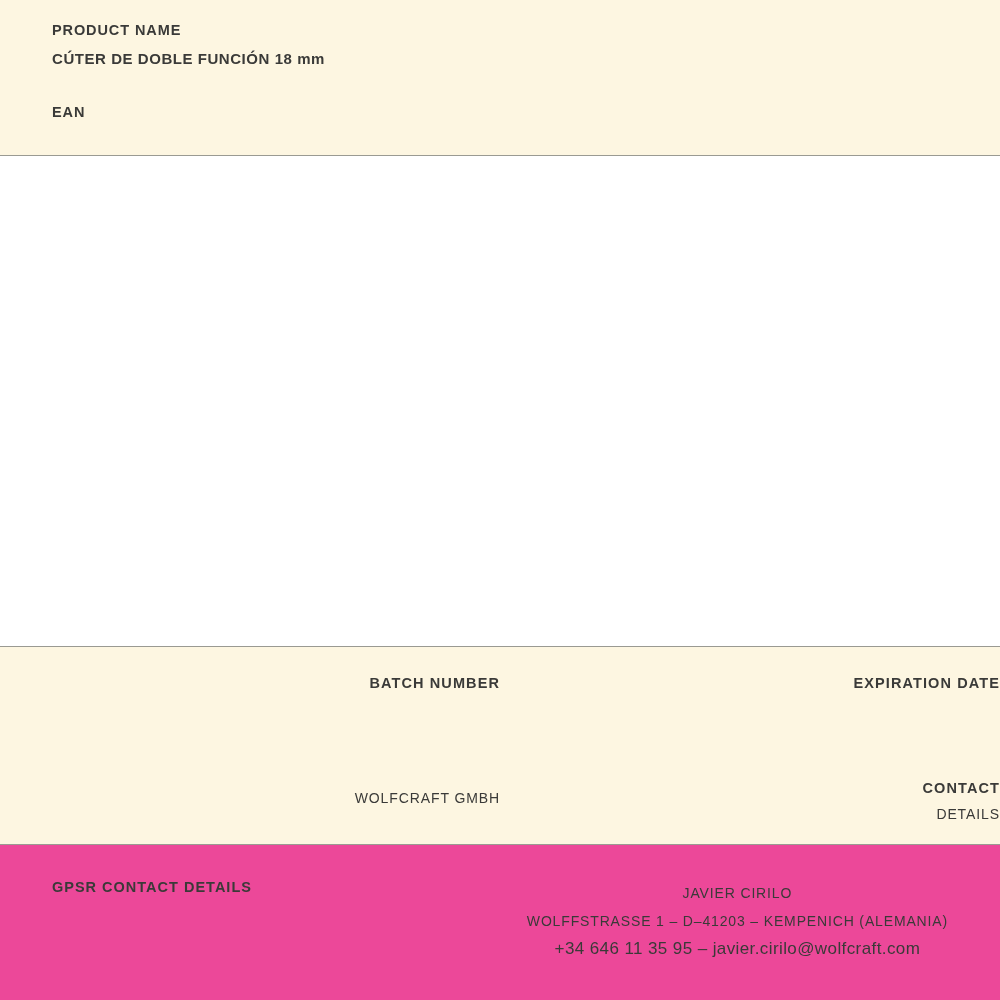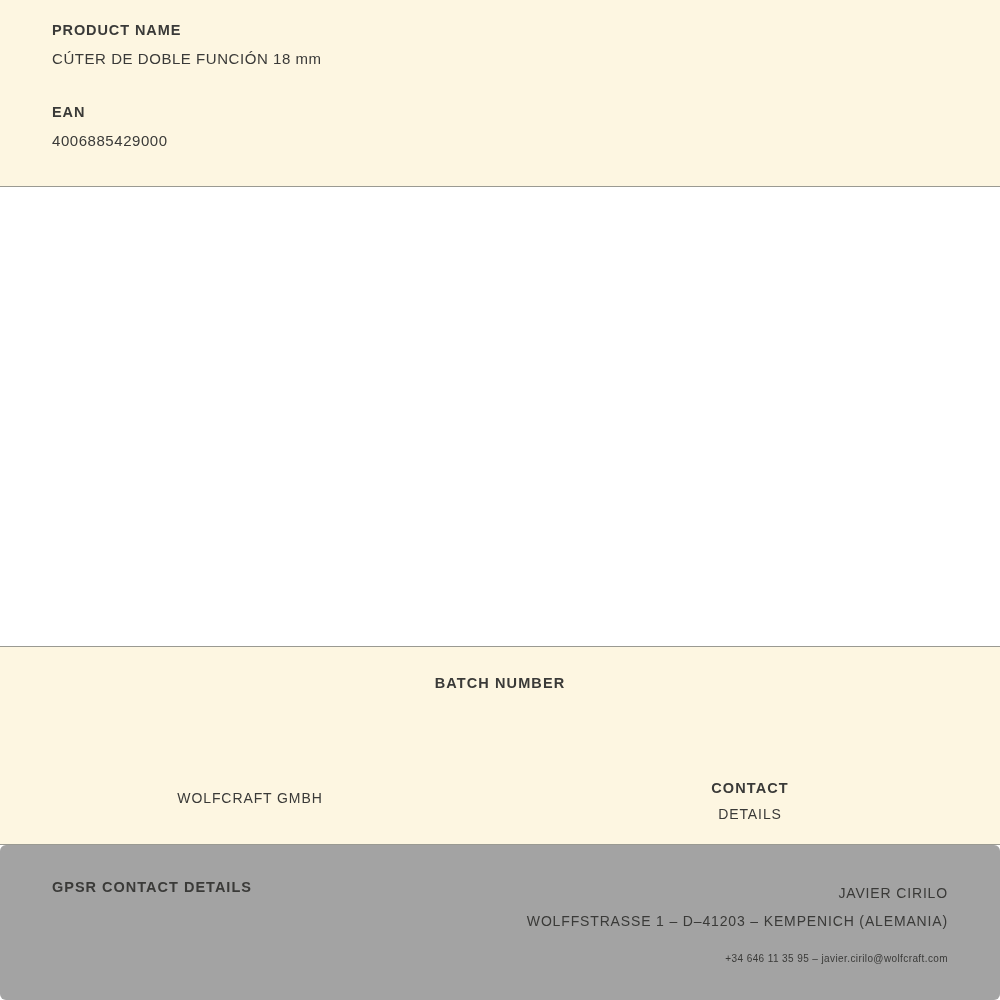--- a/index.html
+++ b/index.html
@@ -22,32 +22,32 @@
     display: flex;
     flex-direction: column;
   }
 
   
   .product-block {
     background: #fdf6e1;
     padding: 22px 52px 20px 52px;
     box-sizing: border-box;
     border-bottom: 1px solid #9a9a92;
-    height: 187px;
+    height: 156px;
   }
   .field-label {
     font-size: 14.5px;
     font-weight: 700;
     letter-spacing: 0.9px;
     color: #3a3a38;
     margin: 0 0 12px 0;
   }
   .field-value {
     font-size: 15px;
-    font-weight: 400;
+    font-weight: 700;
     letter-spacing: 0.55px;
     color: #3a3a38;
     margin: 0;
   }
   .field-group + .field-group {
     margin-top: 37px;
   }
 
   
   .blank-area {
@@ -63,21 +63,21 @@
     box-sizing: border-box;
     border-bottom: 1px solid #9a9a92;
     padding-top: 28px;
   }
   .details-row {
     display: flex;
     width: 100%;
   }
   .details-cell {
     flex: 1 1 50%;
-    text-align: center;
+    text-align: right;
   }
   .details-label {
     font-size: 14.5px;
     font-weight: 700;
     letter-spacing: 1.1px;
     color: #3a3a38;
     margin: 0;
   }
   .details-value {
     font-size: 14px;
@@ -86,74 +86,75 @@
     color: #3a3a38;
     margin: 10px 0 0 0;
     min-height: 17px;
   }
   .details-row.second {
     margin-top: 62px;
   }
 
   
   .gpsr-block {
-    background: #a3a3a3;
+    background: #ec4899;
     height: 155px;
     box-sizing: border-box;
     padding: 34px 52px 0 52px;
     display: flex;
     justify-content: space-between;
     align-items: flex-start;
-    border-radius: 6px;
   }
   .gpsr-title {
     font-size: 14.5px;
     font-weight: 700;
     letter-spacing: 1px;
     color: #3a3a38;
     white-space: nowrap;
   }
   .gpsr-contact {
-    text-align: right;
+    text-align: center;
     font-size: 14px;
     letter-spacing: 0.85px;
     color: #3a3a38;
     line-height: 28px;
   }
   .gpsr-contact .line {
     display: block;
   }
   .gpsr-contact .email {
-    font-size: 10px;
+    font-size: 17px;
     letter-spacing: 0.4px;
-    margin-top: 10px;
   }
 </style>
 </head>
 <body>
 
 <div class="page">
 
   <section class="product-block">
     <div class="field-group">
       <p class="field-label">PRODUCT NAME</p>
       <p class="field-value">CÚTER DE DOBLE FUNCIÓN 18 mm</p>
     </div>
     <div class="field-group">
       <p class="field-label">EAN</p>
-      <p class="field-value">4006885429000</p>
     </div>
   </section>
 
   <section class="blank-area"></section>
 
   <section class="details-block">
     <div class="details-row first">
       <div class="details-cell">
         <p class="details-label">BATCH NUMBER</p>
+        <p class="details-value"></p>
+      </div>
+      <div class="details-cell">
+        <p class="details-label">EXPIRATION DATE</p>
         <p class="details-value"></p>
       </div>
     </div>
     <div class="details-row second">
       <div class="details-cell">
         <p class="details-value">WOLFCRAFT GMBH</p>
       </div>
       <div class="details-cell">
         <p class="details-label">CONTACT</p>
         <p class="details-value">DETAILS</p>

